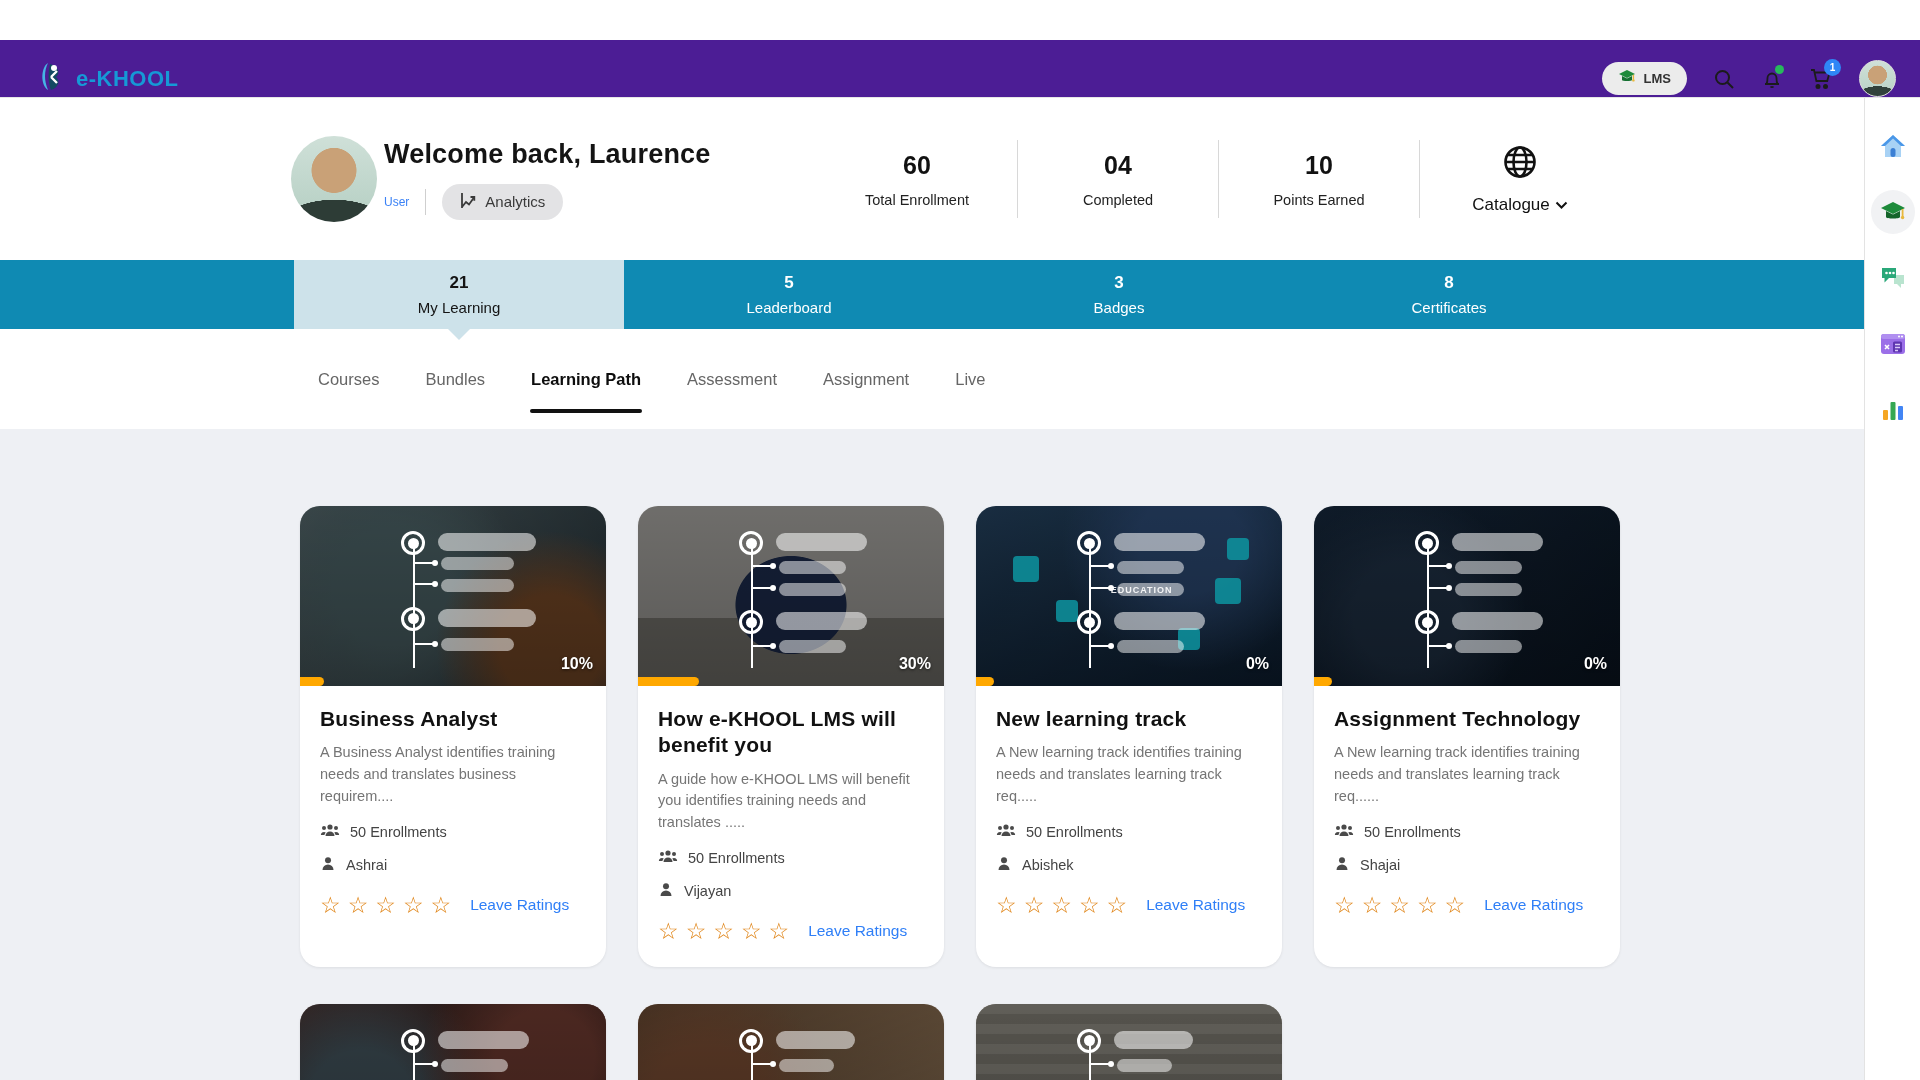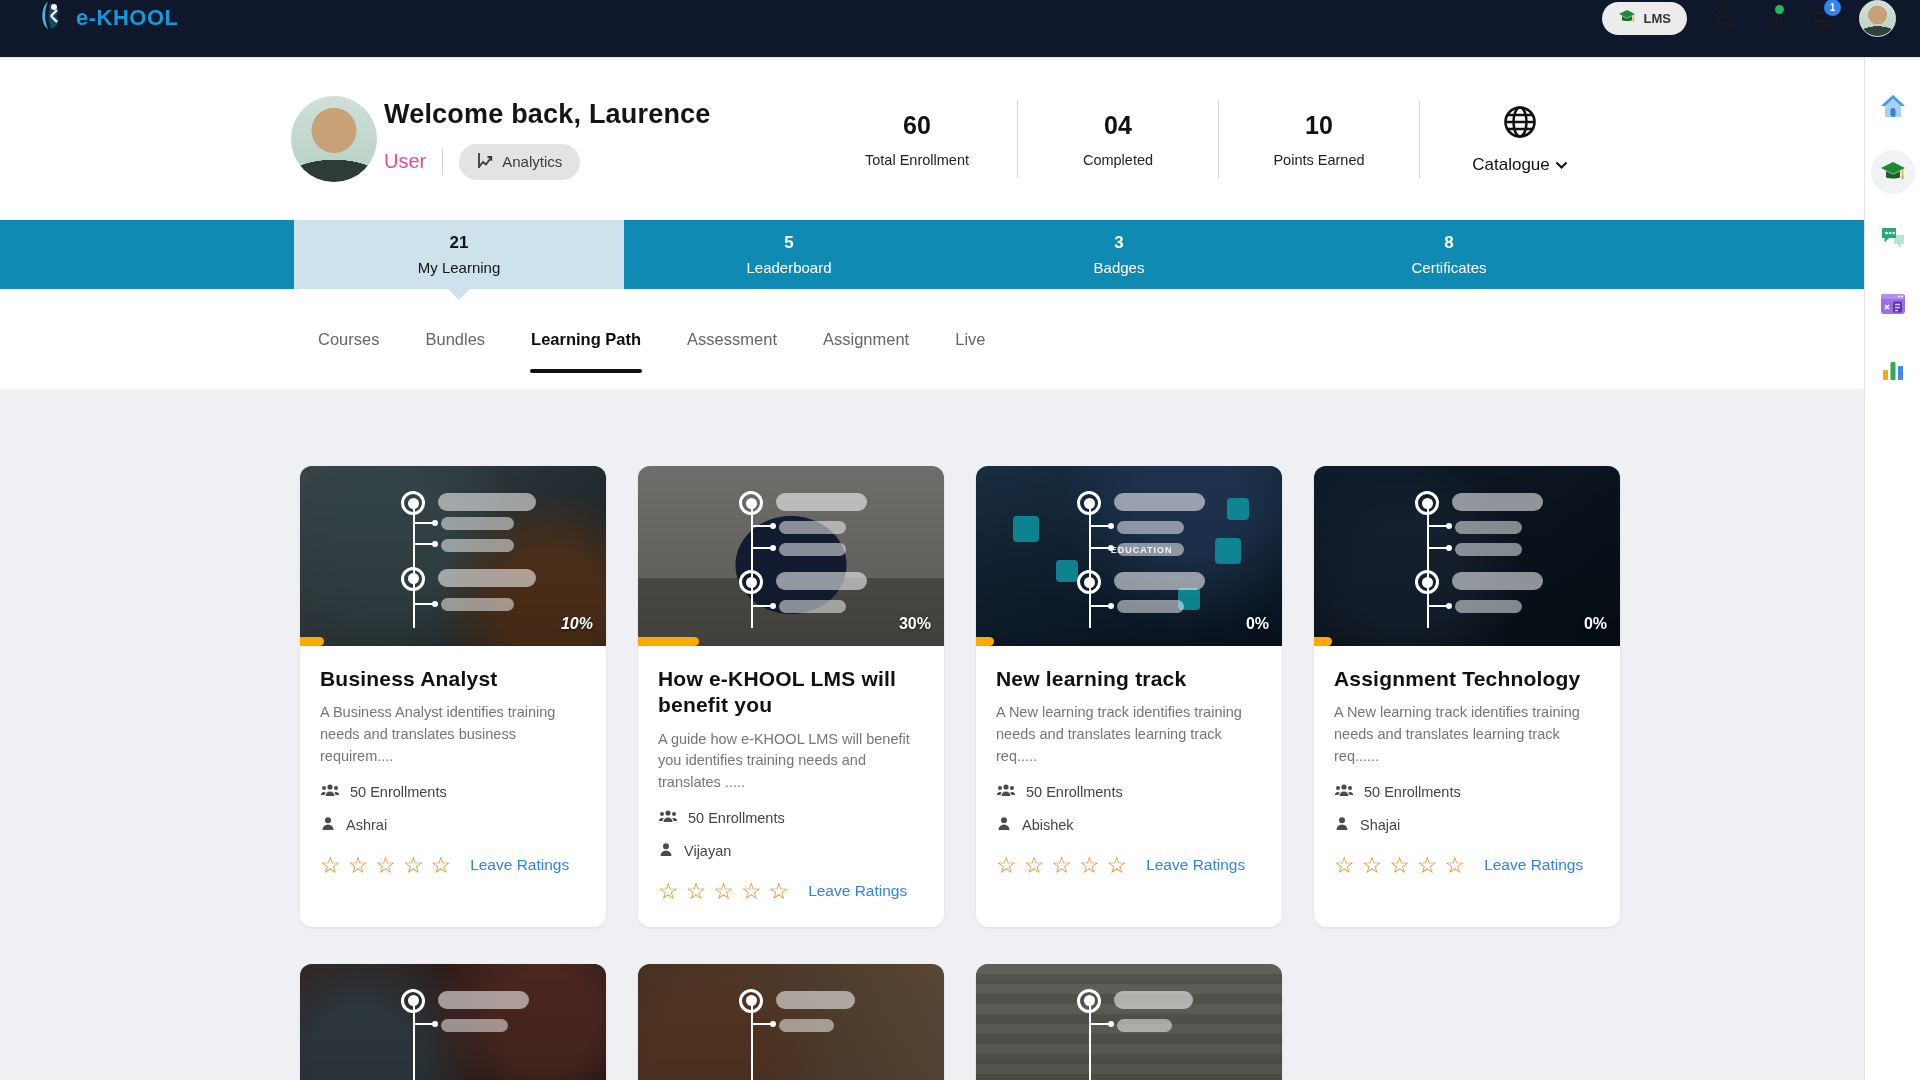--- a/index.html
+++ b/index.html
@@ -1,19 +1,19 @@
 <!DOCTYPE html>
 <html><head>
 <meta charset="utf-8">
 <style>
   * { margin:0; padding:0; box-sizing:border-box; }
   html,body { width:1920px; height:1080px; overflow:hidden; font-family:"Liberation Sans", sans-serif; background:#fff; color:#222; }
 
   
-  .topbar { height:58px; display:flex; align-items:flex-start; justify-content:space-between; padding:0 24px 0 38px; border-bottom:1px solid #e6e6e6; background:#0f172a; }
+  .topbar { height:58px; display:flex; align-items:flex-end; justify-content:space-between; padding:0 24px 0 38px; border-bottom:1px solid #e6e6e6; background:#4c1d95;margin-top:40px; }
   .logo { display:flex; align-items:center; gap:8px; cursor:pointer; }
   .logo-text { font-size:22px; font-weight:bold; color:#1699d6; letter-spacing:.5px; }
   .topbar-right { display:flex; align-items:center; gap:26px; }
   .lms-pill { display:flex; align-items:center; gap:8px; background:#ececec; border-radius:18px; padding:7px 16px; font-size:13px; font-weight:bold; color:#333; cursor:pointer; }
   .icon-btn { background:none; border:none; cursor:pointer; position:relative; display:flex; align-items:center; }
   .bell-dot { position:absolute; top:-2px; right:-1px; width:9px; height:9px; border-radius:50%; background:#27b95c; }
   .cart-badge { position:absolute; top:-8px; right:-8px; min-width:17px; height:17px; border-radius:50%; background:#2f86f6; color:#fff; font-size:10px; font-weight:bold; display:flex; align-items:center; justify-content:center; }
   .avatar-sm { width:37px; height:37px; border-radius:50%; border:1px solid #ddd; background:
       radial-gradient(ellipse 60% 30% at 50% 102%, #31413b 0 99%, transparent 100%),
       radial-gradient(circle at 50% 40%, #c9a177 0 34%, transparent 35%),
@@ -29,21 +29,21 @@
 
   
   .welcome { height:162px; display:flex; align-items:center; padding-left:291px; padding-right:244px; background:#fff; }
   .avatar-lg { width:86px; height:86px; border-radius:50%; flex:none; background:
       radial-gradient(ellipse 62% 30% at 50% 104%, #2d3c36 0 99%, transparent 100%),
       radial-gradient(circle at 50% 40%, #c9a177 0 33%, transparent 34%),
       linear-gradient(#cfe0d8, #b5cfc3); }
   .welcome-left { display:flex; align-items:center; gap:7px; }
   .welcome-name { font-size:27px; font-weight:bold; color:#141414; letter-spacing:.2px; }
   .welcome-sub { display:flex; align-items:center; gap:16px; margin-top:14px; }
-  .role { font-size:20px; color:#ec4899; }
+  .role { font-size:12px; color:#3b82f6; }
   .vsep { width:1px; height:26px; background:#cfcfcf; }
   .analytics-pill { display:flex; align-items:center; gap:8px; background:#e3e3e5; border:none; border-radius:18px; padding:8px 18px; font-size:15px; color:#3a3a3a; cursor:pointer; font-family:inherit; }
   .stats { margin-left:auto; display:flex; align-items:center; }
   .stat { width:200px; text-align:center; }
   .stat-value { font-size:25px; font-weight:bold; color:#111; }
   .stat-label { font-size:14.5px; color:#222; margin-top:12px; }
   .stat-sep { width:1px; height:78px; background:#d8d8d8; }
   .catalogue { width:200px; text-align:center; cursor:pointer; }
   .catalogue-label { font-size:17px; color:#111; margin-top:10px; display:inline-flex; align-items:center; gap:5px; }
 
@@ -67,24 +67,24 @@
   .filterrow { display:flex; align-items:center; }
   .dropdown { width:198px; height:43px; background:#fff; border:1px solid #2aa2d2; border-radius:7px; display:flex; align-items:center; justify-content:space-between; padding:0 16px; cursor:pointer; }
   .dropdown-value { color:#1d9ad0; font-size:15.5px; font-weight:bold; }
   .reset { margin-left:26px; font-size:16px; color:#9aa0a6; background:none; border:none; cursor:pointer; font-family:inherit; }
   .searchbox { margin-left:auto; width:332px; height:43px; background:#fff; border:1px solid #c9ccd1; border-radius:22px; display:flex; align-items:center; padding:0 16px; gap:10px; }
   .searchbox input { border:none; outline:none; flex:1; font-size:15px; font-family:inherit; color:#333; background:transparent; }
   .searchbox input::placeholder { color:#8a8f98; }
 
   .grid { margin-top:35px; display:grid; grid-template-columns:repeat(4, 306px); gap:32px; }
   .grid2 { margin-top:37px; display:grid; grid-template-columns:repeat(4, 306px); gap:32px; }
-  .card { background:#fff; border-radius:12px; overflow:hidden; box-shadow:0 1px 3px rgba(0,0,0,.08); cursor:pointer; }
+  .card { background:#fff; border-radius:20px; overflow:hidden; box-shadow:0 1px 3px rgba(0,0,0,.08); cursor:pointer; }
   .card-img { position:relative; height:180px; overflow:hidden; }
   .img-shade { position:absolute; inset:0; background:linear-gradient(rgba(0,0,0,.32), rgba(0,0,0,.45)); }
-  .img-1 { background:radial-gradient(circle at 82% 78%, #7a4b28 0 18%, transparent 40%), radial-gradient(circle at 30% 45%, #4d6468 0 25%, transparent 55%), linear-gradient(120deg, #56676b, #27343a);font-style:italic; }
+  .img-1 { background:radial-gradient(circle at 82% 78%, #7a4b28 0 18%, transparent 40%), radial-gradient(circle at 30% 45%, #4d6468 0 25%, transparent 55%), linear-gradient(120deg, #56676b, #27343a); }
   .img-2 { background:radial-gradient(ellipse 30% 45% at 50% 55%, #1d2c4e 0 60%, transparent 61%), linear-gradient(#a3a19d 0 62%, #77756f 62% 100%); }
   .img-3 { background:radial-gradient(circle at 70% 20%, #2c4a74 0 20%, transparent 50%), linear-gradient(160deg, #24425f, #0d1f33); }
   .img-4 { background:radial-gradient(circle at 30% 60%, #203247 0 22%, transparent 50%), linear-gradient(135deg, #16283c, #0a1522); }
   .img-r1 { background:radial-gradient(circle at 80% 30%, #6e3a30 0 18%, transparent 45%), radial-gradient(circle at 20% 55%, #44555e 0 20%, transparent 50%), linear-gradient(120deg, #4a2e2a, #231614); }
   .img-r2 { background:radial-gradient(circle at 22% 55%, #7c4e34 0 22%, transparent 50%), linear-gradient(115deg, #5f4530, #8c7154); }
   .img-r3 { repeating-linear-gradient:none; background:repeating-linear-gradient(180deg, #8e8b82 0 10px, #7d7a71 10px 20px), linear-gradient(#8e8b82, #6f6b62); }
   .tile { position:absolute; width:26px; height:26px; background:rgba(13,148,160,.85); border-radius:4px; }
   .img-text { position:absolute; left:44%; top:44%; color:rgba(255,255,255,.9); font-size:9px; letter-spacing:1px; font-weight:bold; }
   
   .ov-line { position:absolute; left:37%; top:20%; bottom:10%; width:2px; background:#fff; }

